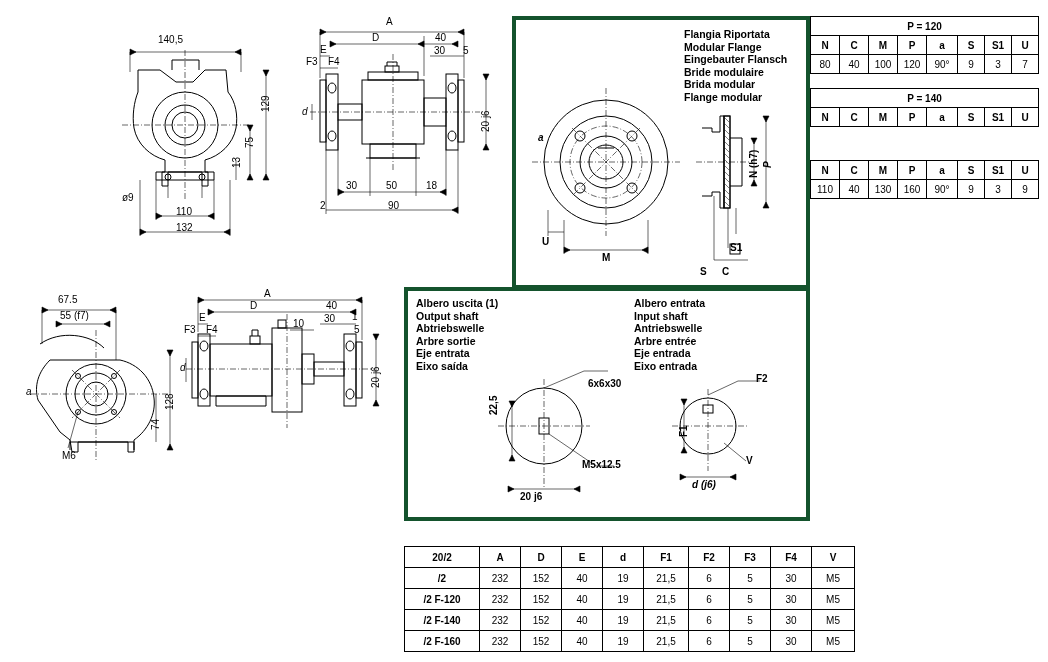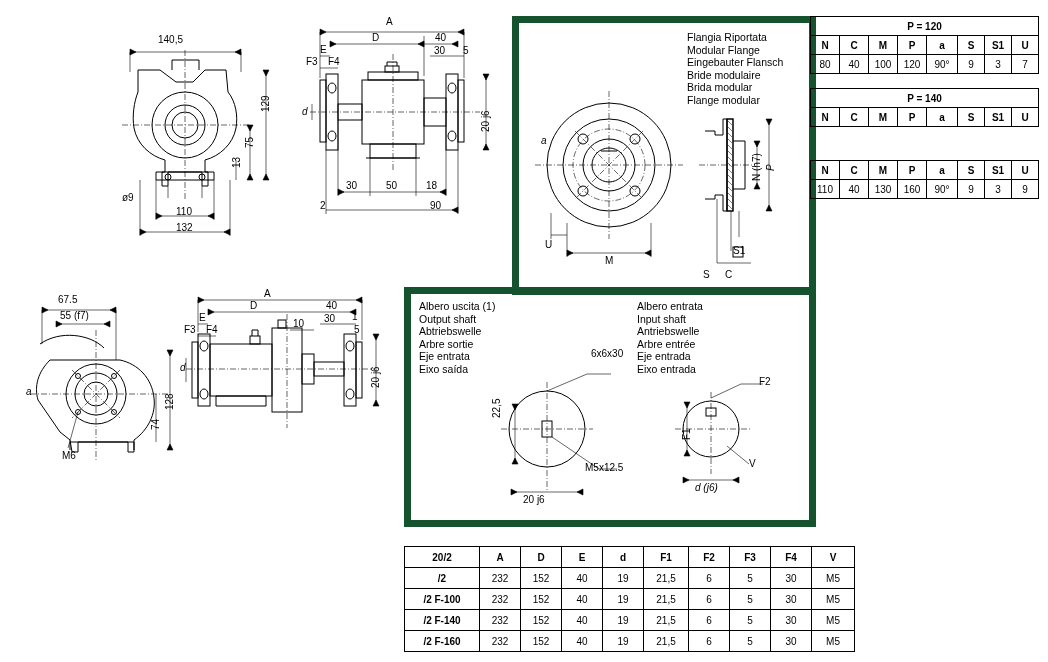--- a/index.html
+++ b/index.html
@@ -5,21 +5,21 @@
   html,body{margin:0;padding:0;background:#ffffff;}
   body{width:1048px;height:662px;position:relative;font-family:"Liberation Sans",sans-serif;color:#000;}
   .sheet{position:absolute;left:0;top:0;width:1048px;height:662px;}
   .abs{position:absolute;}
   .lbl{font-size:10px;line-height:11px;white-space:nowrap;}
   .ital{font-style:italic;}
   svg{display:block;}
   table.t{border-collapse:collapse;font-size:10px;}
   table.t td,table.t th{border:1px solid #000;text-align:center;padding:1px 0;font-weight:normal;}
   table.t th{font-weight:bold;}
-  .box{border:7px solid #14532d;}
+  .box{border:4px solid #14532d;font-weight:bold;}
   .capt{font-size:10.5px;line-height:12.5px;white-space:nowrap;}
 </style>
 </head>
 <body>
 
 <div class="sheet">
 
   <div class="abs" style="left:60px;top:20px;width:250px;height:230px;">
     <svg width="250" height="230" viewBox="0 0 250 230">
       <g fill="none" stroke="#000" stroke-width="1">
@@ -174,21 +174,21 @@
     <div class="abs lbl" style="left:16px;top:42px;">F3</div>
     <div class="abs lbl" style="left:38px;top:42px;">F4</div>
     <div class="abs lbl" style="left:144px;top:31px;">30</div>
     <div class="abs lbl" style="left:173px;top:31px;">5</div>
     <div class="abs lbl" style="left:190px;top:118px;transform:rotate(-90deg);transform-origin:left top;">20 j6</div>
     <div class="abs lbl ital" style="left:12px;top:92px;">d</div>
     <div class="abs lbl" style="left:56px;top:166px;">30</div>
     <div class="abs lbl" style="left:96px;top:166px;">50</div>
     <div class="abs lbl" style="left:136px;top:166px;">18</div>
     <div class="abs lbl" style="left:30px;top:186px;">2</div>
-    <div class="abs lbl" style="left:98px;top:186px;margin-left:42px;">90</div>
+    <div class="abs lbl" style="left:98px;top:186px;">90</div>
   </div>
 
   <div class="abs" style="left:20px;top:290px;width:190px;height:200px;">
     <svg width="190" height="200" viewBox="0 0 190 200">
       <g fill="none" stroke="#000" stroke-width="1">
         <path d="M30 70 C18 82 14 96 18 110 L40 142 L50 150
                  L52 162 L58 162 L58 152 L108 152 L108 162 L114 162 L114 150
                  C128 140 136 124 134 108 C132 88 118 74 100 70 Z"></path>
         <path d="M20 54 C40 40 70 44 84 58"></path>
         <circle cx="76" cy="104" r="30"></circle>
@@ -443,21 +443,21 @@
         <path d="M273 108 L276 114 L279 108 Z" fill="#000"></path>
         <path d="M273 162 L276 156 L279 162 Z" fill="#000"></path>
 
         <line x1="316" y1="152" x2="338" y2="170"></line>
 
         <line x1="272" y1="186" x2="328" y2="186"></line>
         <path d="M272 183 L278 186 L272 189 Z" fill="#000"></path>
         <path d="M328 183 L322 186 L328 189 Z" fill="#000"></path>
       </g>
     </svg>
-    <div class="abs lbl" style="left:180px;top:54px;">6x6x30</div>
+    <div class="abs lbl" style="left:180px;top:87px;">6x6x30</div>
     <div class="abs lbl" style="left:80px;top:124px;transform:rotate(-90deg);transform-origin:left top;">22,5</div>
     <div class="abs lbl" style="left:174px;top:168px;">M5x12.5</div>
     <div class="abs lbl" style="left:112px;top:200px;">20 j6</div>
     <div class="abs lbl" style="left:348px;top:82px;">F2</div>
     <div class="abs lbl" style="left:270px;top:146px;transform:rotate(-90deg);transform-origin:left top;">F1</div>
     <div class="abs lbl" style="left:338px;top:164px;">V</div>
     <div class="abs lbl ital" style="left:284px;top:188px;">d (j6)</div>
   </div>
 
   <div class="abs" style="left:810px;top:16px;">
@@ -558,21 +558,21 @@
         <td>152</td>
         <td>40</td>
         <td>19</td>
         <td>21,5</td>
         <td>6</td>
         <td>5</td>
         <td>30</td>
         <td>M5</td>
       </tr>
       <tr>
-        <td style="height:18px;font-weight:bold;">/2 F-100</td>
+        <td style="height:18px;font-weight:bold;">/2 F-120</td>
         <td>232</td>
         <td>152</td>
         <td>40</td>
         <td>19</td>
         <td>21,5</td>
         <td>6</td>
         <td>5</td>
         <td>30</td>
         <td>M5</td>
       </tr>

